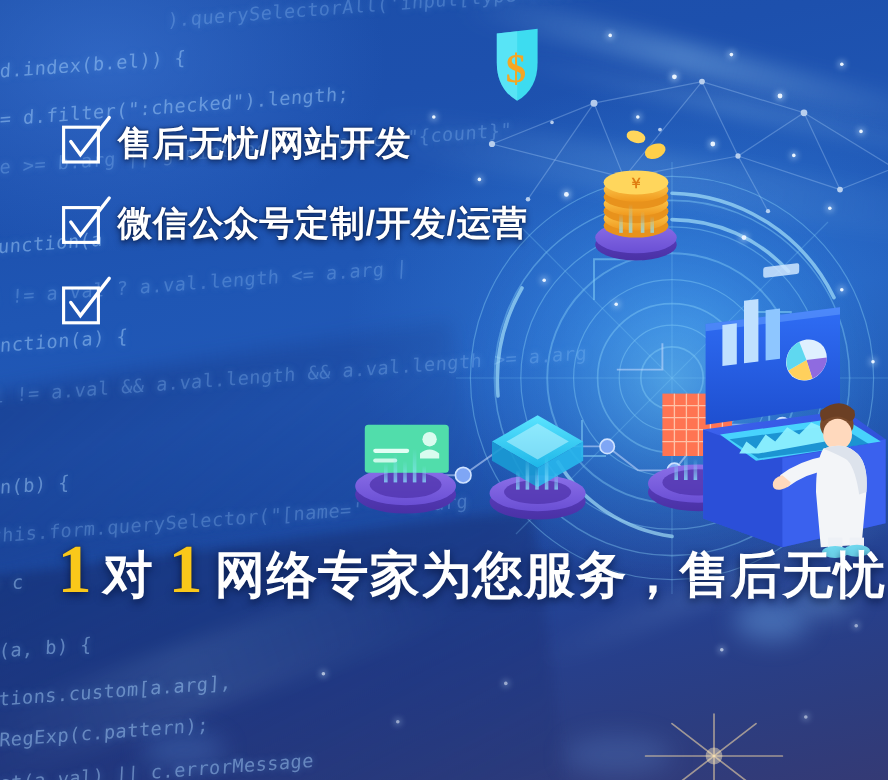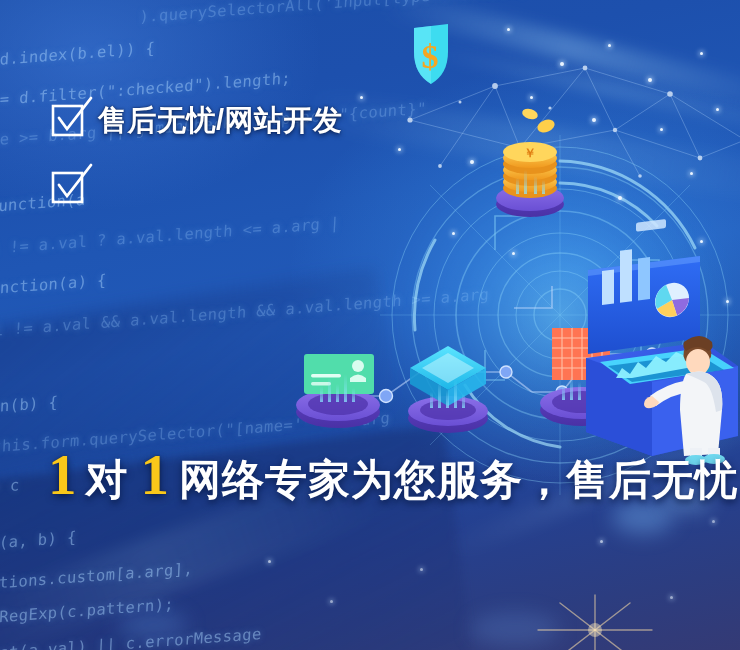--- a/index.html
+++ b/index.html
@@ -458,20 +458,29 @@
     <div class="row">
       <span class="cb">
         <svg viewBox="0 0 46 46">
           <rect x="3" y="13" width="29" height="29" fill="none" stroke="#ffffff" stroke-width="2.6"></rect>
           <path d="M9,25 L17,36 L41,5" fill="none" stroke="#ffffff" stroke-width="2.8" stroke-linecap="round"></path>
         </svg>
       </span>
       <span class="row-label">售后无忧/网站开发</span>
     </div>
 
+    <div class="row">
+      <span class="cb">
+        <svg viewBox="0 0 46 46">
+          <rect x="3" y="13" width="29" height="29" fill="none" stroke="#ffffff" stroke-width="2.6"></rect>
+          <path d="M9,25 L17,36 L41,5" fill="none" stroke="#ffffff" stroke-width="2.8" stroke-linecap="round"></path>
+        </svg>
+      </span>
+      <span class="row-label">微信公众号定制/开发/运营</span>
+    </div>
 
 
 
     <div class="row app">
       <span class="cb">
         <svg viewBox="0 0 46 46">
           <rect x="3" y="13" width="29" height="29" fill="none" stroke="#ffffff" stroke-width="2.6"></rect>
           <path d="M9,25 L17,36 L41,5" fill="none" stroke="#ffffff" stroke-width="2.8" stroke-linecap="round"></path>
         </svg>
       </span>

